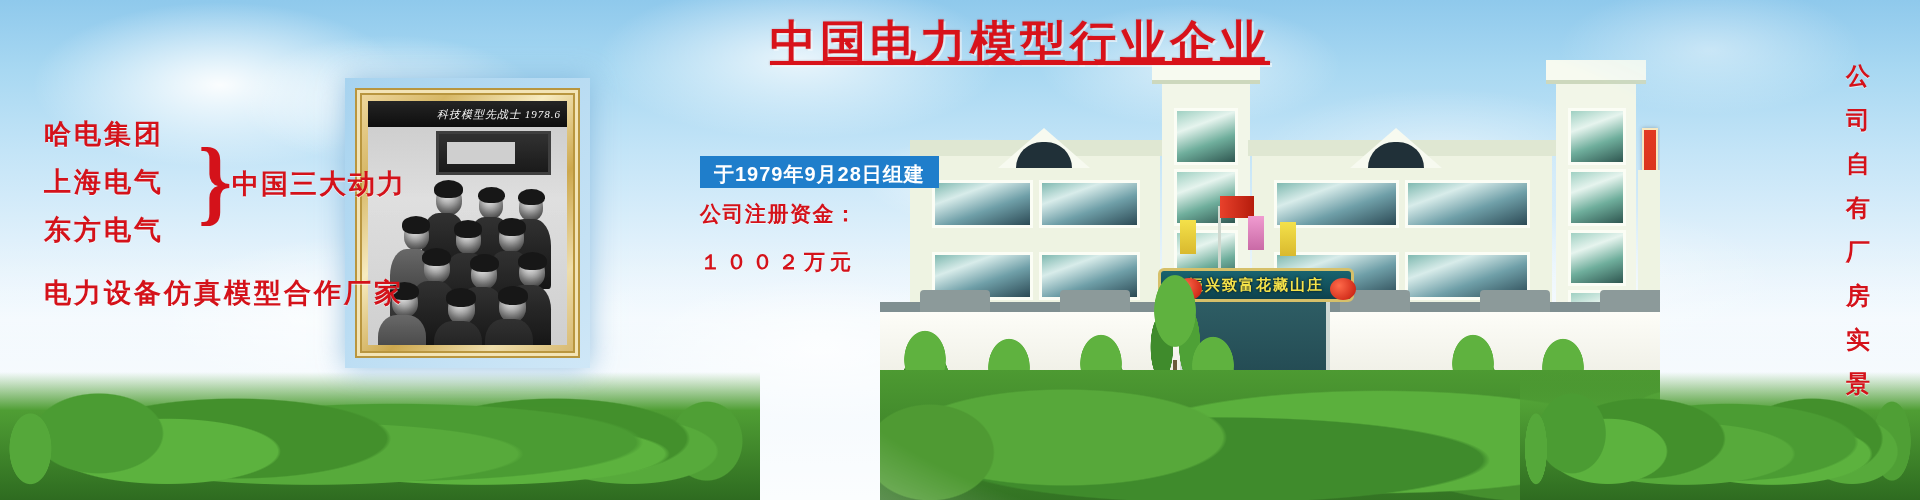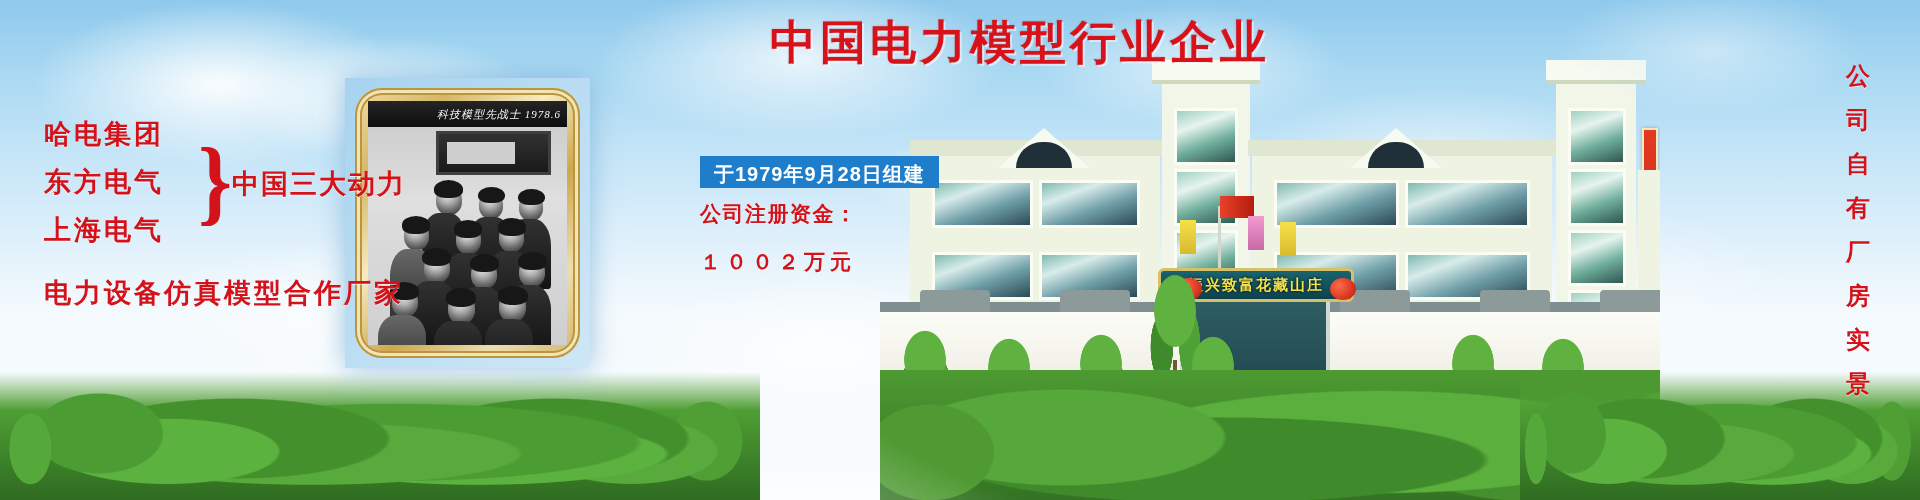--- a/index.html
+++ b/index.html
@@ -158,21 +158,20 @@
     background:linear-gradient(135deg,#a7d3ef,#cfe7f7);
     padding:10px;
     box-shadow:0 0 26px rgba(120,175,215,.75);
   }
   .frame-gold {
     width:100%; height:100%;
     background:linear-gradient(135deg,#efd79a 0%,#d8b969 18%,#f5e7b8 38%,#cfa94f 58%,#eddba4 78%,#c9a martin 100%);
     background:linear-gradient(135deg,#f2dca5 0%,#d6b765 20%,#f7ebc0 40%,#cda84e 60%,#eeddab 80%,#d4b468 100%);
     padding:13px;
     box-shadow:inset 0 0 0 2px #b9963f, inset 0 0 0 5px #f3e4b6, inset 0 0 0 7px #b9963f;
-    border-radius:27px;
   }
   .photo {
     position:relative; width:100%; height:100%;
     background:linear-gradient(180deg,#c9c4b8 0%,#ded9cd 40%,#cfcabe 100%);
     overflow:hidden;
     filter:grayscale(1) contrast(1.06);
   }
   .photo .pbanner {
     position:absolute; left:0; top:0; width:100%; height:26px;
     background:linear-gradient(180deg,#2a2a28,#141413);
@@ -226,20 +225,21 @@
     text-shadow:0 1px 0 rgba(255,255,255,.6);
   }
 
   
   .title {
     position:absolute; left:0; right:0; top:12px;
     text-align:center;
     color:#d8121a; font-size:46px; font-weight:bold; letter-spacing:4px;
     text-shadow:2px 2px 0 rgba(255,255,255,.55), 0 0 2px rgba(150,0,0,.35);
     padding-left:120px;
+    text-decoration:underline;
   }
 
   
   .center-copy { position:absolute; left:700px; top:150px; width:300px; }
   .headline {
     color:#d8121a; font-size:44px; font-weight:bold; letter-spacing:2px;
     white-space:nowrap; line-height:58px;
     text-shadow:2px 2px 0 rgba(255,255,255,.5);
   }
   .headline .q { font-family:"Liberation Serif","DejaVu Serif",serif; font-size:40px; }
@@ -424,22 +424,22 @@
         <span class="body" style="left:59%; top:218px; width:48px; height:56px;"></span>
       </div>
     </div>
   </div>
 
   <div class="title">中国电力模型行业企业</div>
 
   <div class="left-group">
     <div class="lg-rows">
       <div class="lg-row">哈电集团</div>
+      <div class="lg-row">上海电气</div>
       <div class="lg-row">东方电气</div>
-      <div class="lg-row">上海电气</div>
       <div class="brace">}</div>
       <div class="lg-right">中国三大动力</div>
     </div>
   </div>
   <div class="lg-bottom">电力设备仿真模型合作厂家</div>
 
   <div class="center-copy">
     <div class="ribbon">于1979年9月28日组建</div>
     <div class="cline">公司注册资金：</div>
     <div class="cline amount">１００２万元</div>

